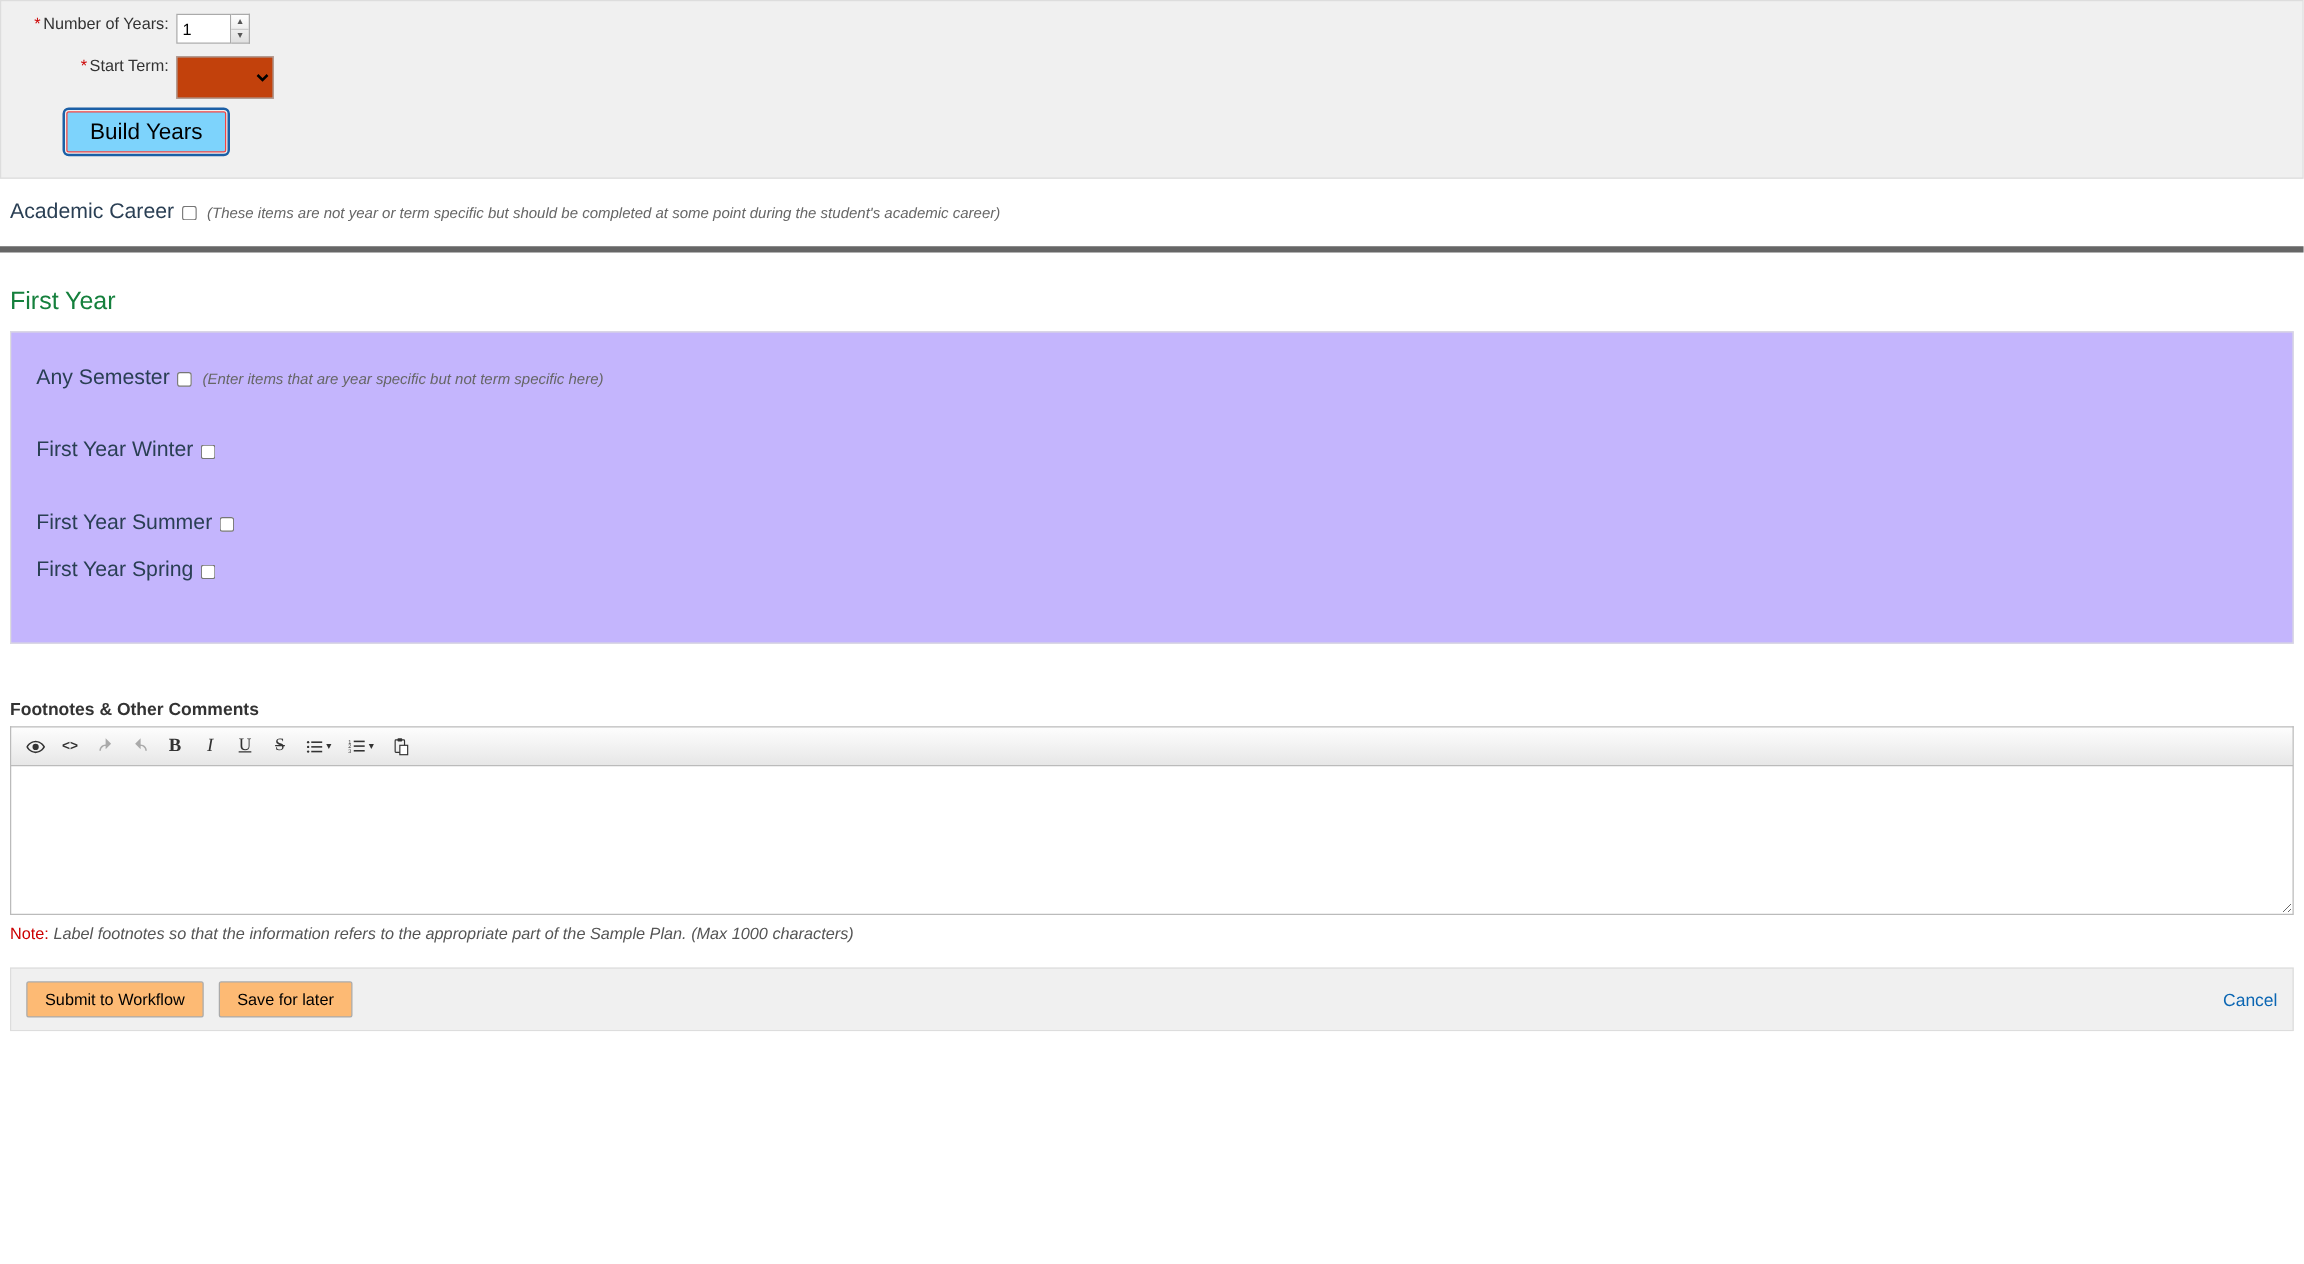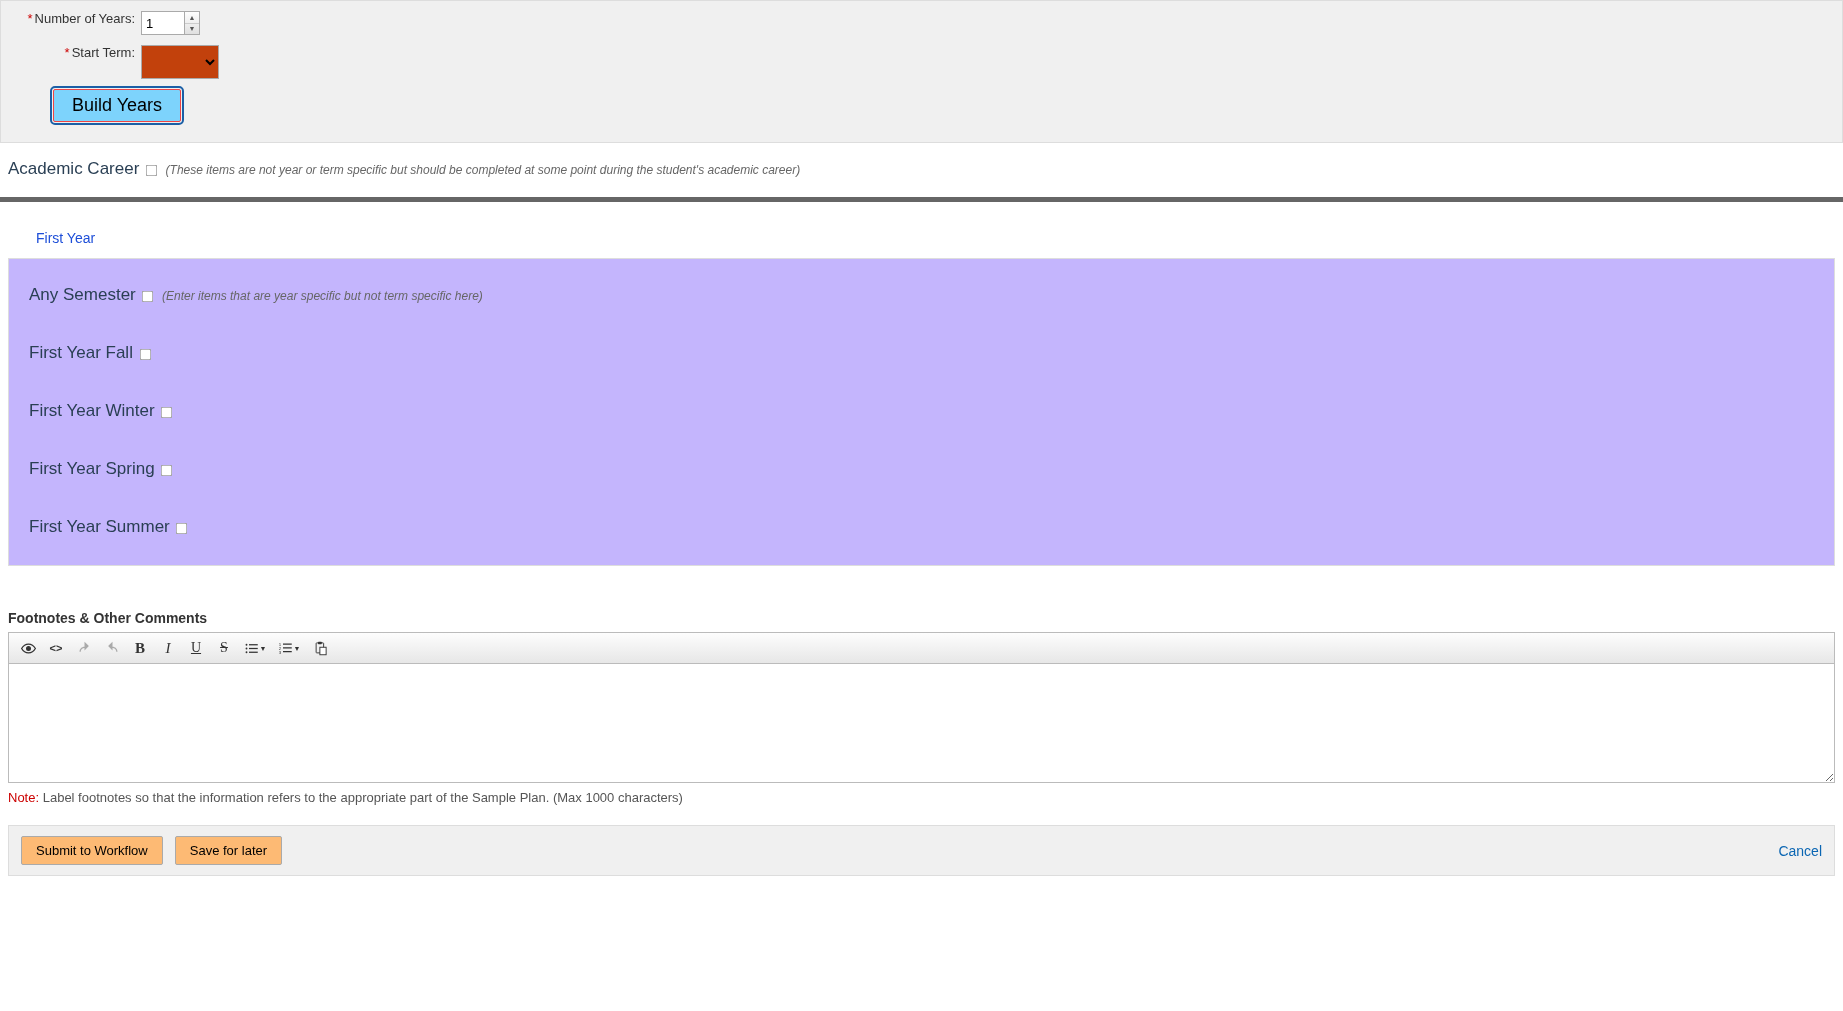--- a/index.html
+++ b/index.html
@@ -95,24 +95,23 @@
       color: #666;
       margin-left: 4px;
     }
     .hr-thick {
       height: 5px;
       background: #666;
       border: none;
       margin: 8px 0 0 0;
     }
     .year-header {
-      font-size: 14px;
-      color: #1d4ed8;
+      font-size: 20px;
+      color: #15803d;
       padding: 28px 8px 12px 8px;
-      margin-left: 28px;
     }
     .year-panel {
       background: #c4b5fd;
       border: 1px solid #ddd;
       padding: 12px 10px 24px 10px;
       margin: 0 8px;
     }
     .term-row {
       padding: 14px 0 24px 10px;
     }
@@ -156,21 +155,21 @@
       border: 1px solid #bbb;
       width: 100%;
       height: 120px;
       padding: 6px;
       font-family: inherit;
       font-size: 13px;
       resize: both;
     }
     .note-row { padding: 4px 8px 20px 8px; }
     .note-label { color: #c00; font-weight: normal; font-size: 13px; }
-    .note-text { color: #555; font-size: 13px; }
+    .note-text { font-style: italic; color: #555; font-size: 13px; }
     .action-bar {
       background: #f0f0f0;
       border: 1px solid #ddd;
       padding: 10px 12px;
       margin: 0 8px;
       display: flex;
       align-items: center;
     }
     .action-btn {
       padding: 6px 14px;
@@ -229,33 +228,29 @@
 
 <div class="year-header">First Year</div>
 
 <div class="year-panel">
   <div class="term-row">
     <span class="term-title">Any Semester</span>
     <input type="checkbox" class="checkbox-inline" style="">
     <span class="hint-text">(Enter items that are year specific but not term specific here)</span>
   </div>
   <div class="term-row">
-    <span class="term-title">First Year Fall</span>
-    <input type="checkbox" class="checkbox-inline" style="">
-  </div>
-  <div class="term-row">
     <span class="term-title">First Year Winter</span>
     <input type="checkbox" class="checkbox-inline" style="">
   </div>
+  <div class="term-row" style="padding-bottom:4px;">
+    <span class="term-title">First Year Summer</span>
+    <input type="checkbox" class="checkbox-inline" style="">
+  </div>
   <div class="term-row">
     <span class="term-title">First Year Spring</span>
-    <input type="checkbox" class="checkbox-inline" style="">
-  </div>
-  <div class="term-row" style="padding-bottom:4px;">
-    <span class="term-title">First Year Summer</span>
     <input type="checkbox" class="checkbox-inline" style="">
   </div>
 </div>
 
 <div class="footnotes-section">
   <span class="footnotes-label">Footnotes &amp; Other Comments</span>
 
   <div class="toolbar">
     <span class="tb-btn">
       <svg class="tb-icon-svg" viewBox="0 0 24 24" fill="none" stroke="#333" stroke-width="2">

